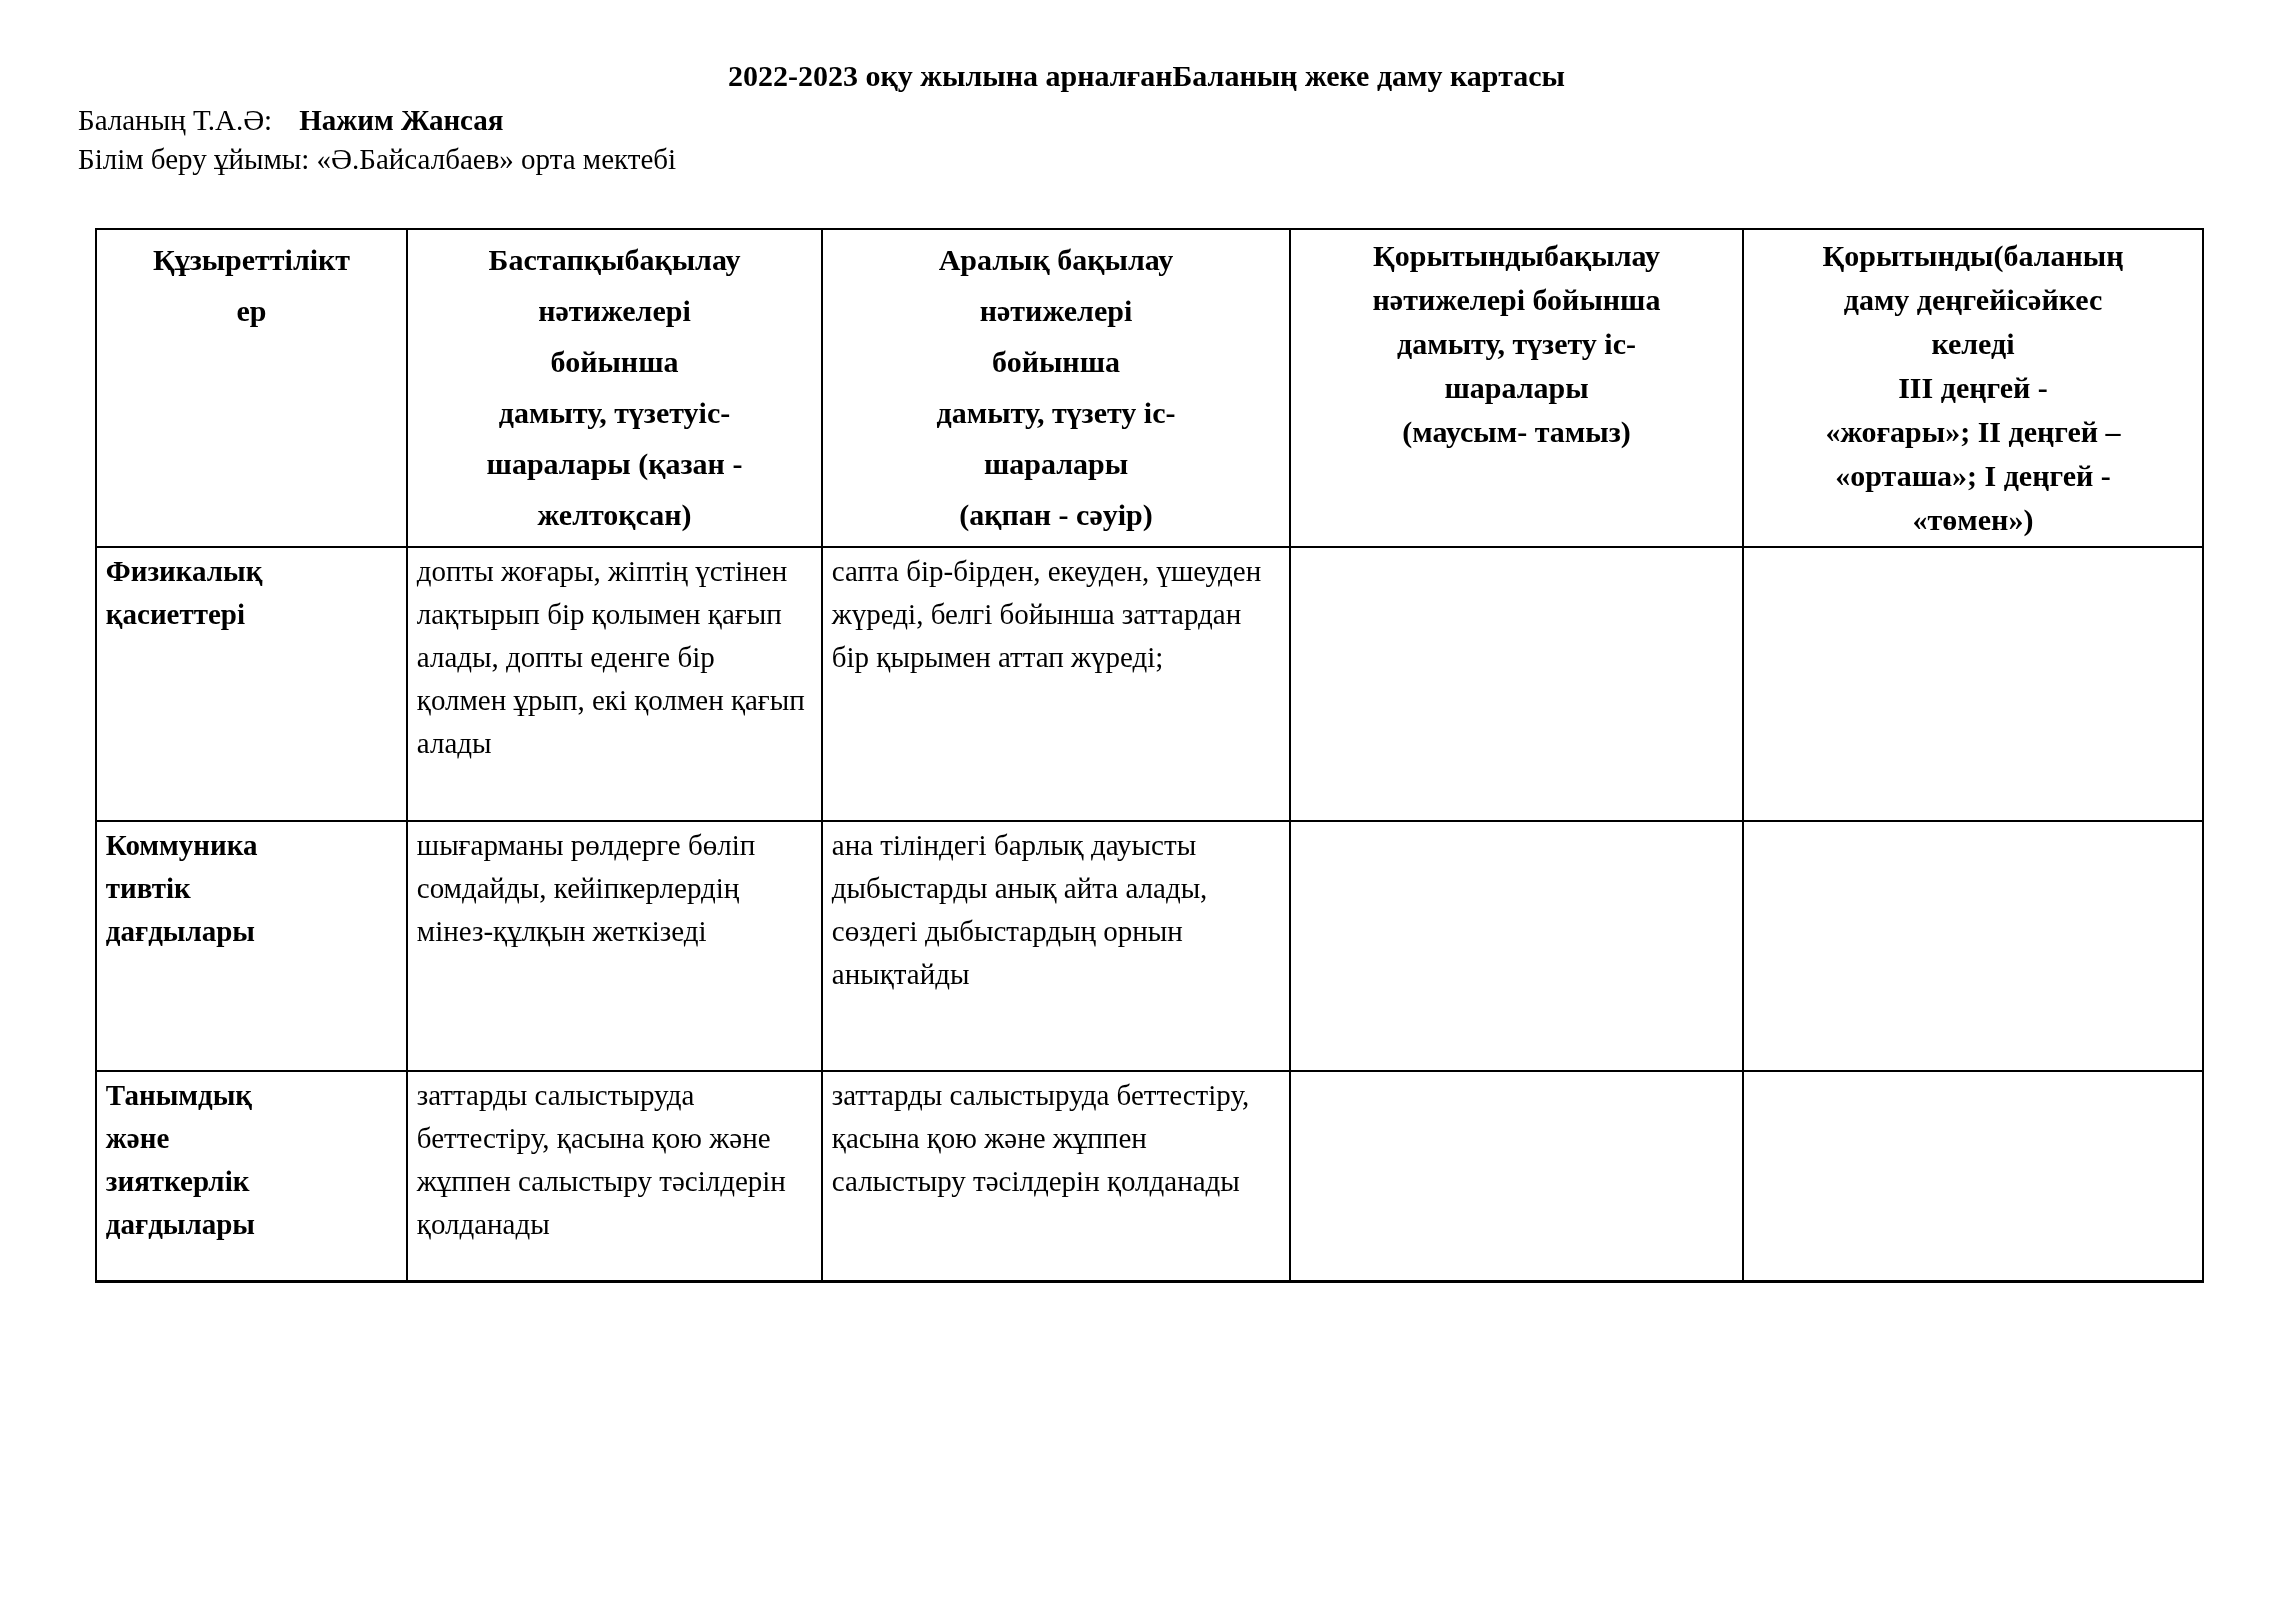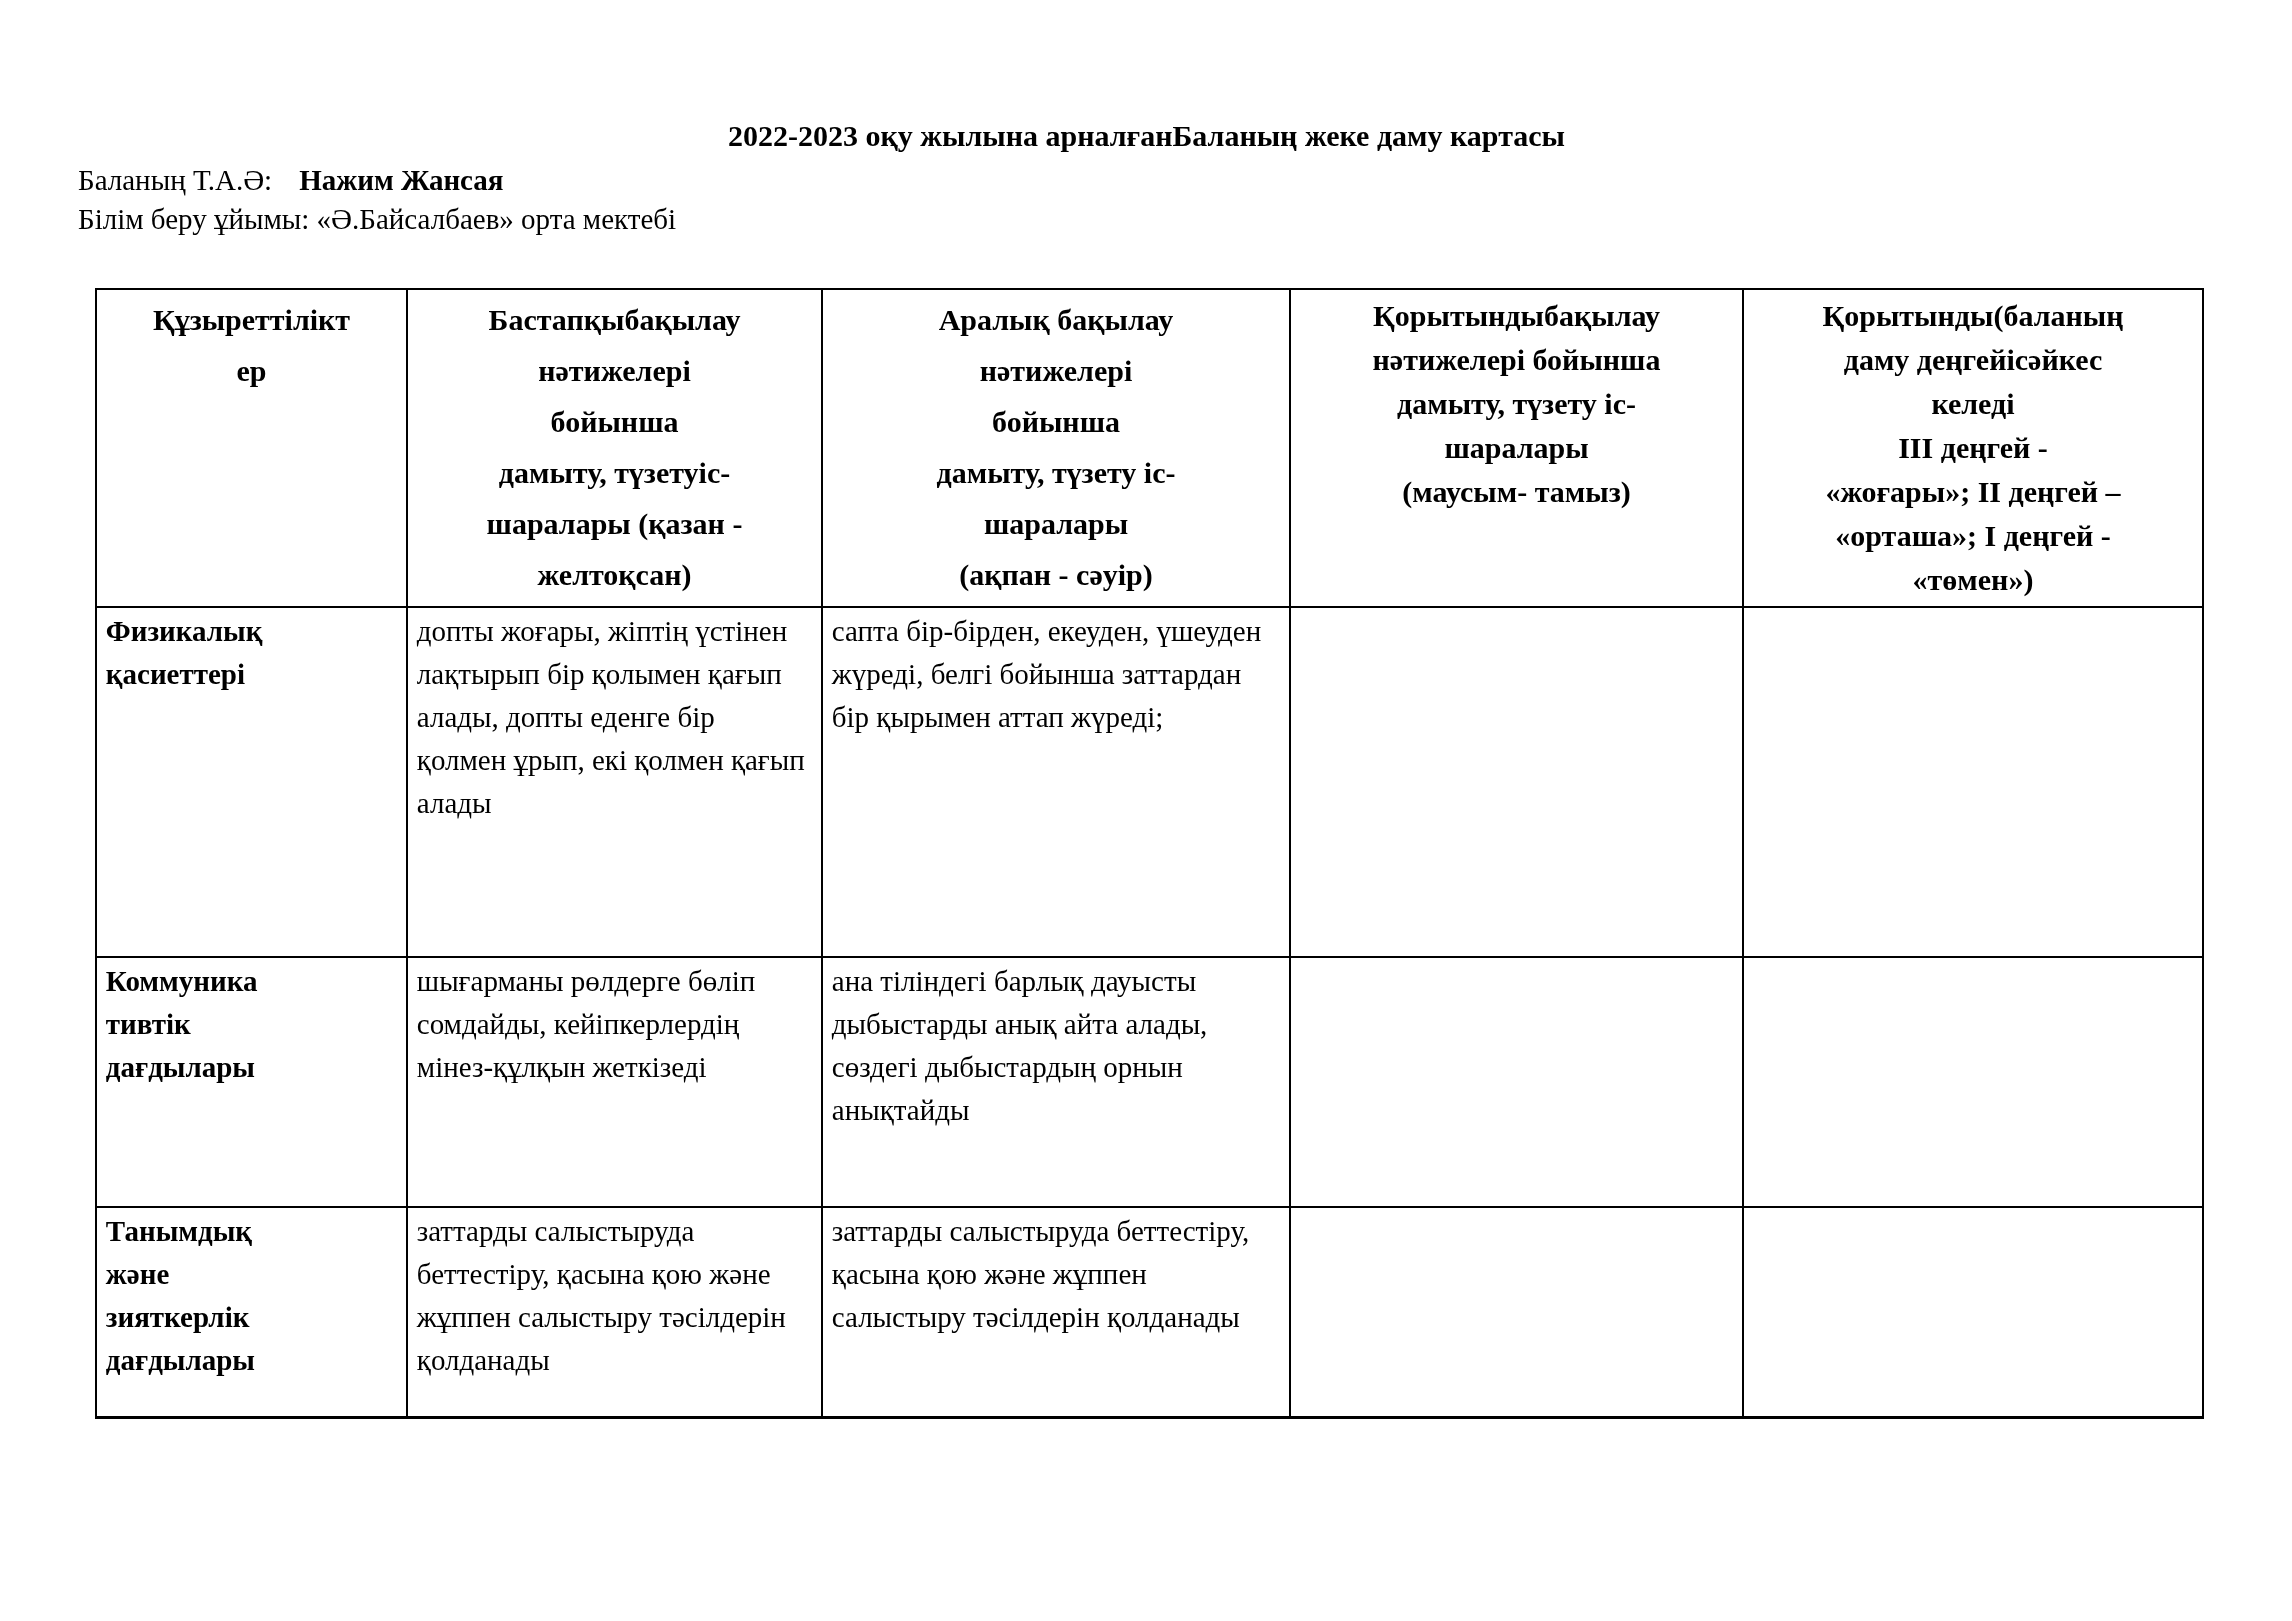--- a/index.html
+++ b/index.html
@@ -10,21 +10,21 @@
     background: #ffffff;
     color: #000000;
     font-family: "Liberation Serif", serif;
   }
   .page {
     width: 2293px;
     height: 1621px;
     overflow: hidden;
   }
   .doc-title {
-    padding-top: 116px;
+    padding-top: 56px;
     text-align: center;
     font-weight: bold;
     font-size: 30px;
     line-height: 39px;
   }
   .info-block {
     margin-left: 78px;
     margin-top: 5.9px;
     font-size: 29px;
     line-height: 39px;
@@ -56,21 +56,21 @@
   th.spread { line-height: 51px; }
   th.tight  { line-height: 44px; }
   table.dev-card td {
     font-size: 29px;
     line-height: 43px;
     text-align: left;
     padding: 2px 9.8px 2px 8.8px;
   }
   td.competency-cell { font-weight: bold; padding-left: 11.8px; }
   tr.header-row  { height: 309px; }
-  tr.body-row-0  { height: 350px; }
+  tr.body-row-0  { height: 274px; }
   tr.body-row-1  { height: 250px; }
   tr.body-row-2  { height: 211px; padding-left: 36px; }
   tr.body-row-2 td { border-bottom: 3.9px solid #000; }
 </style>
 </head>
 <body>
 
 <div class="page">
 
   <div class="doc-title">2022-2023 оқу жылына арналғанБаланың жеке даму картасы</div>

